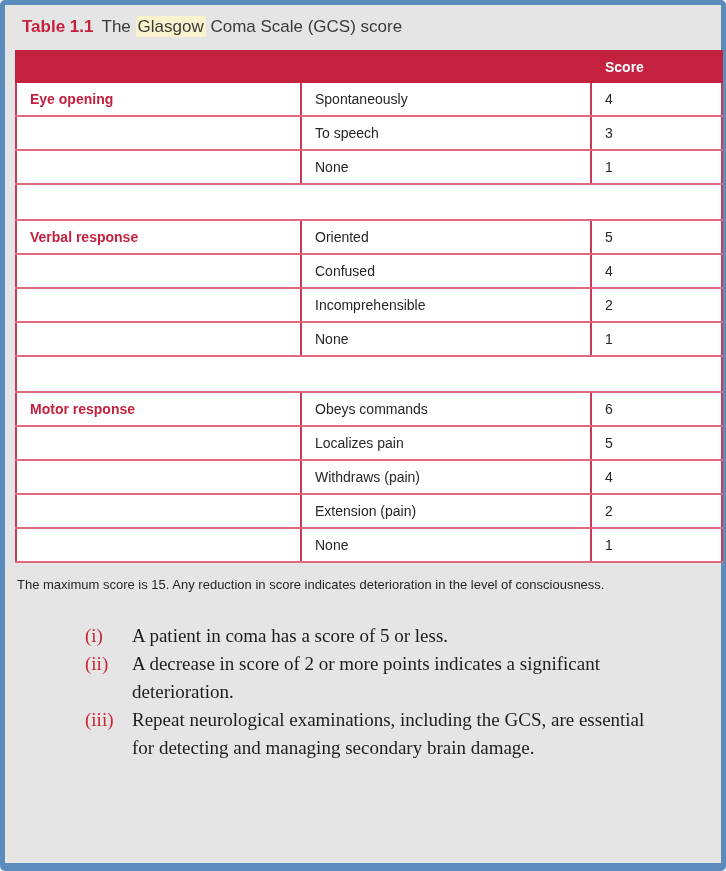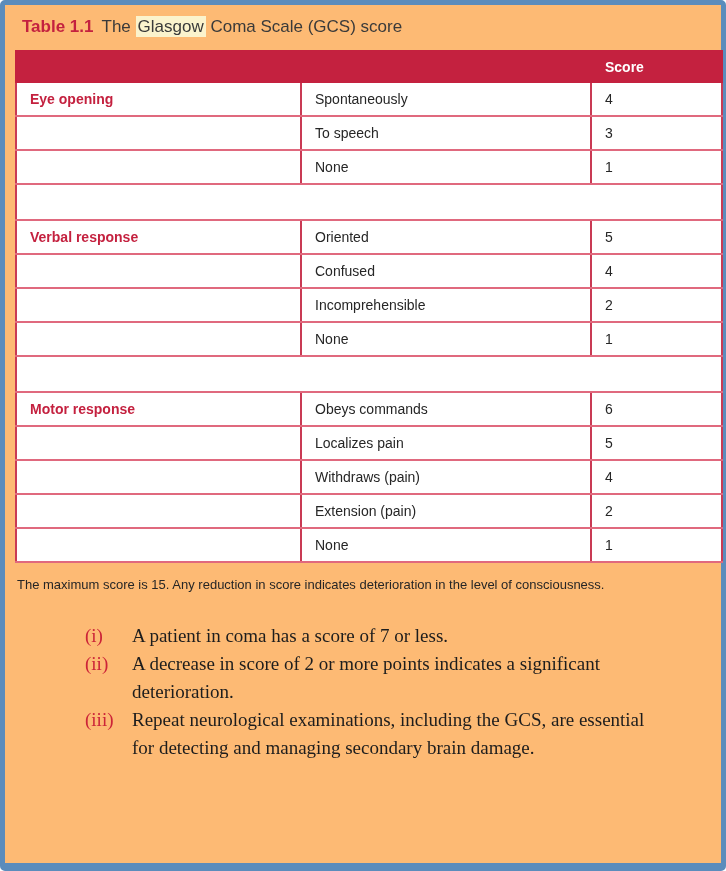--- a/index.html
+++ b/index.html
@@ -17,21 +17,21 @@
     font-family:"Liberation Sans", sans-serif;
     color:var(--ink);
     overflow:hidden;
   }
   .frame{
     width:726px;height:871px;
     border-style:solid;
     border-color:var(--frame-blue);
     border-width:5px 5px 8px 5px;
     border-radius:5px;
-    background:#fdba74;
+    background:#e5e5e5;
     padding:8px 5px 0 5px;
   }
   .title{
     padding:3px 0 12px 12px;
     font-size:17px;
     line-height:22px;
     color:#3a3a3a;
   }
   .title .tlabel{
     color:var(--crimson);
@@ -189,21 +189,21 @@
           <td>1</td>
         </tr>
       </tbody>
   </table>
 
   <div class="maxnote">The maximum score is 15. Any reduction in score indicates deterioration in the level of consciousness.</div>
 
   <div class="notes">
       <div class="note-row">
         <div class="note-num">(i)</div>
-        <div class="note-text">A patient in coma has a score of 7 or less.</div>
+        <div class="note-text">A patient in coma has a score of 5 or less.</div>
       </div>
       <div class="note-row">
         <div class="note-num">(ii)</div>
         <div class="note-text">A decrease in score of 2 or more points indicates a significant deterioration.</div>
       </div>
       <div class="note-row">
         <div class="note-num">(iii)</div>
         <div class="note-text">Repeat neurological examinations, including the GCS, are essential for detecting and managing secondary brain damage.</div>
       </div>
     </div>

